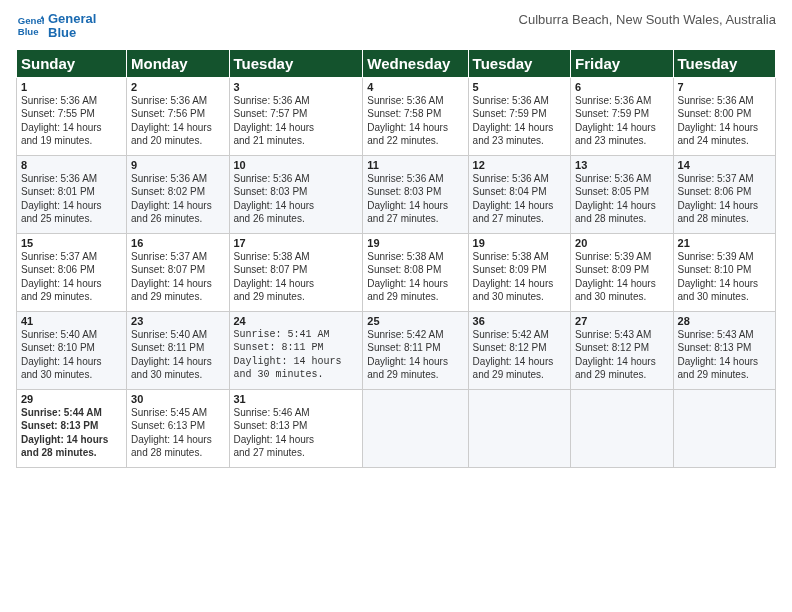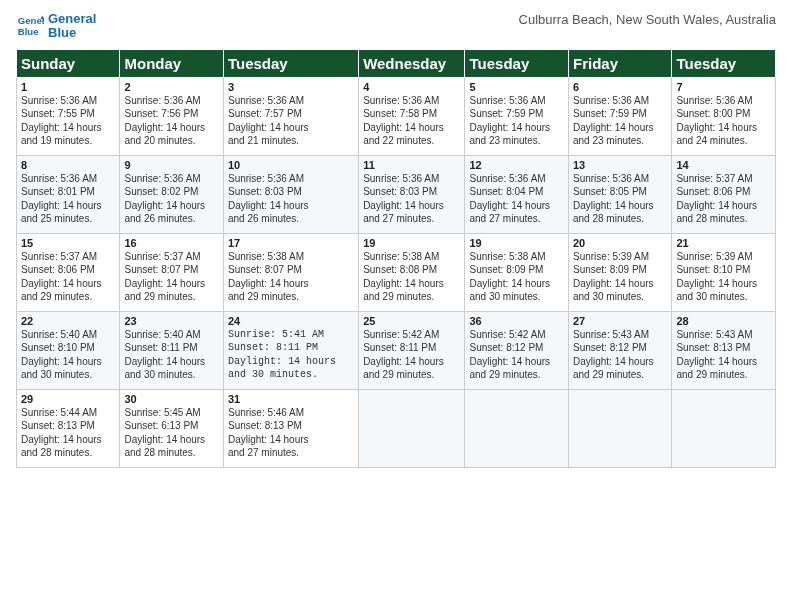--- a/index.html
+++ b/index.html
@@ -266,21 +266,21 @@
           <td>
             <span class="day-number">21</span>
             <div class="day-info" style="white-space: pre-line;">Sunrise: 5:39 AM
 Sunset: 8:10 PM
 Daylight: 14 hours
 and 30 minutes.</div>
           </td>
         </tr>
         <tr>
           <td>
-            <span class="day-number">22</span>
+            <span class="day-number">41</span>
             <div class="day-info" style="white-space: pre-line;">Sunrise: 5:40 AM
 Sunset: 8:10 PM
 Daylight: 14 hours
 and 30 minutes.</div>
           </td>
           <td>
             <span class="day-number">23</span>
             <div class="day-info" style="white-space: pre-line;">Sunrise: 5:40 AM
 Sunset: 8:11 PM
 Daylight: 14 hours
@@ -318,21 +318,21 @@
             <span class="day-number">28</span>
             <div class="day-info" style="white-space: pre-line;">Sunrise: 5:43 AM
 Sunset: 8:13 PM
 Daylight: 14 hours
 and 29 minutes.</div>
           </td>
         </tr>
         <tr>
           <td>
             <span class="day-number">29</span>
-            <div class="day-info" style="white-space: pre-line;">Sunrise: 5:44 AM
+            <div class="day-info" style="white-space: pre-line; font-weight: bold;">Sunrise: 5:44 AM
 Sunset: 8:13 PM
 Daylight: 14 hours
 and 28 minutes.</div>
           </td>
           <td>
             <span class="day-number">30</span>
             <div class="day-info" style="white-space: pre-line;">Sunrise: 5:45 AM
 Sunset: 6:13 PM
 Daylight: 14 hours
 and 28 minutes.</div>

